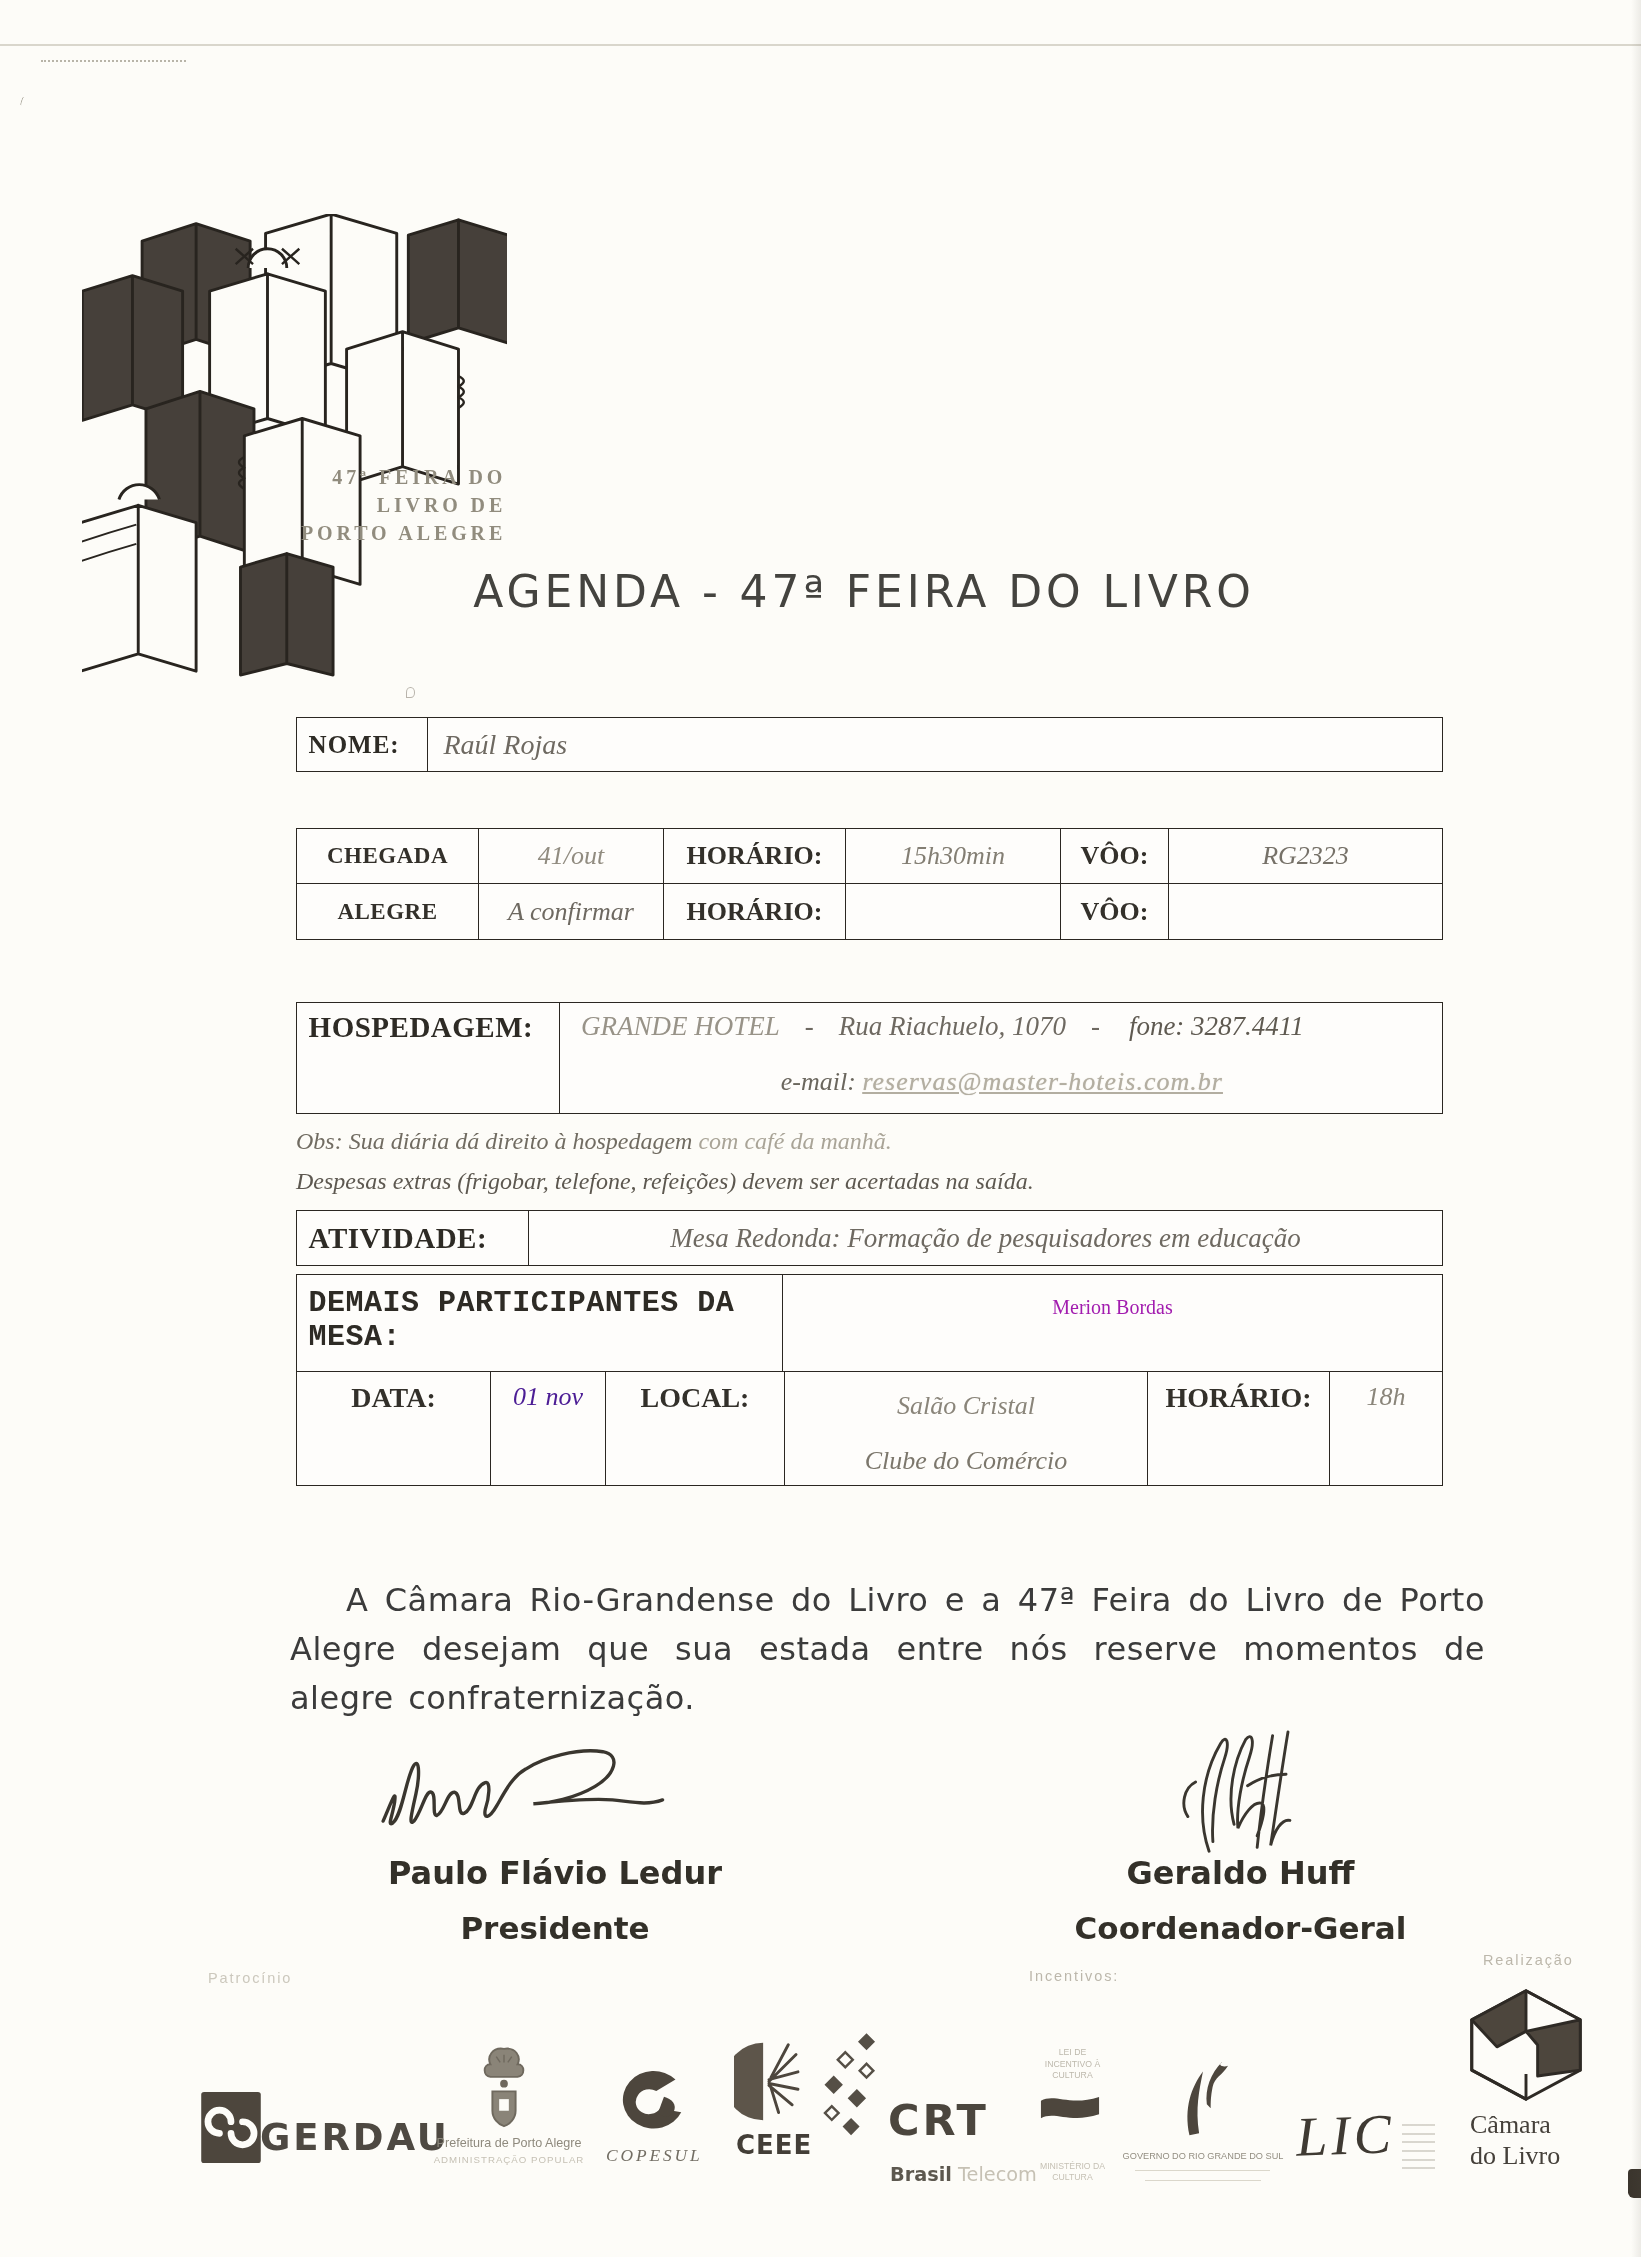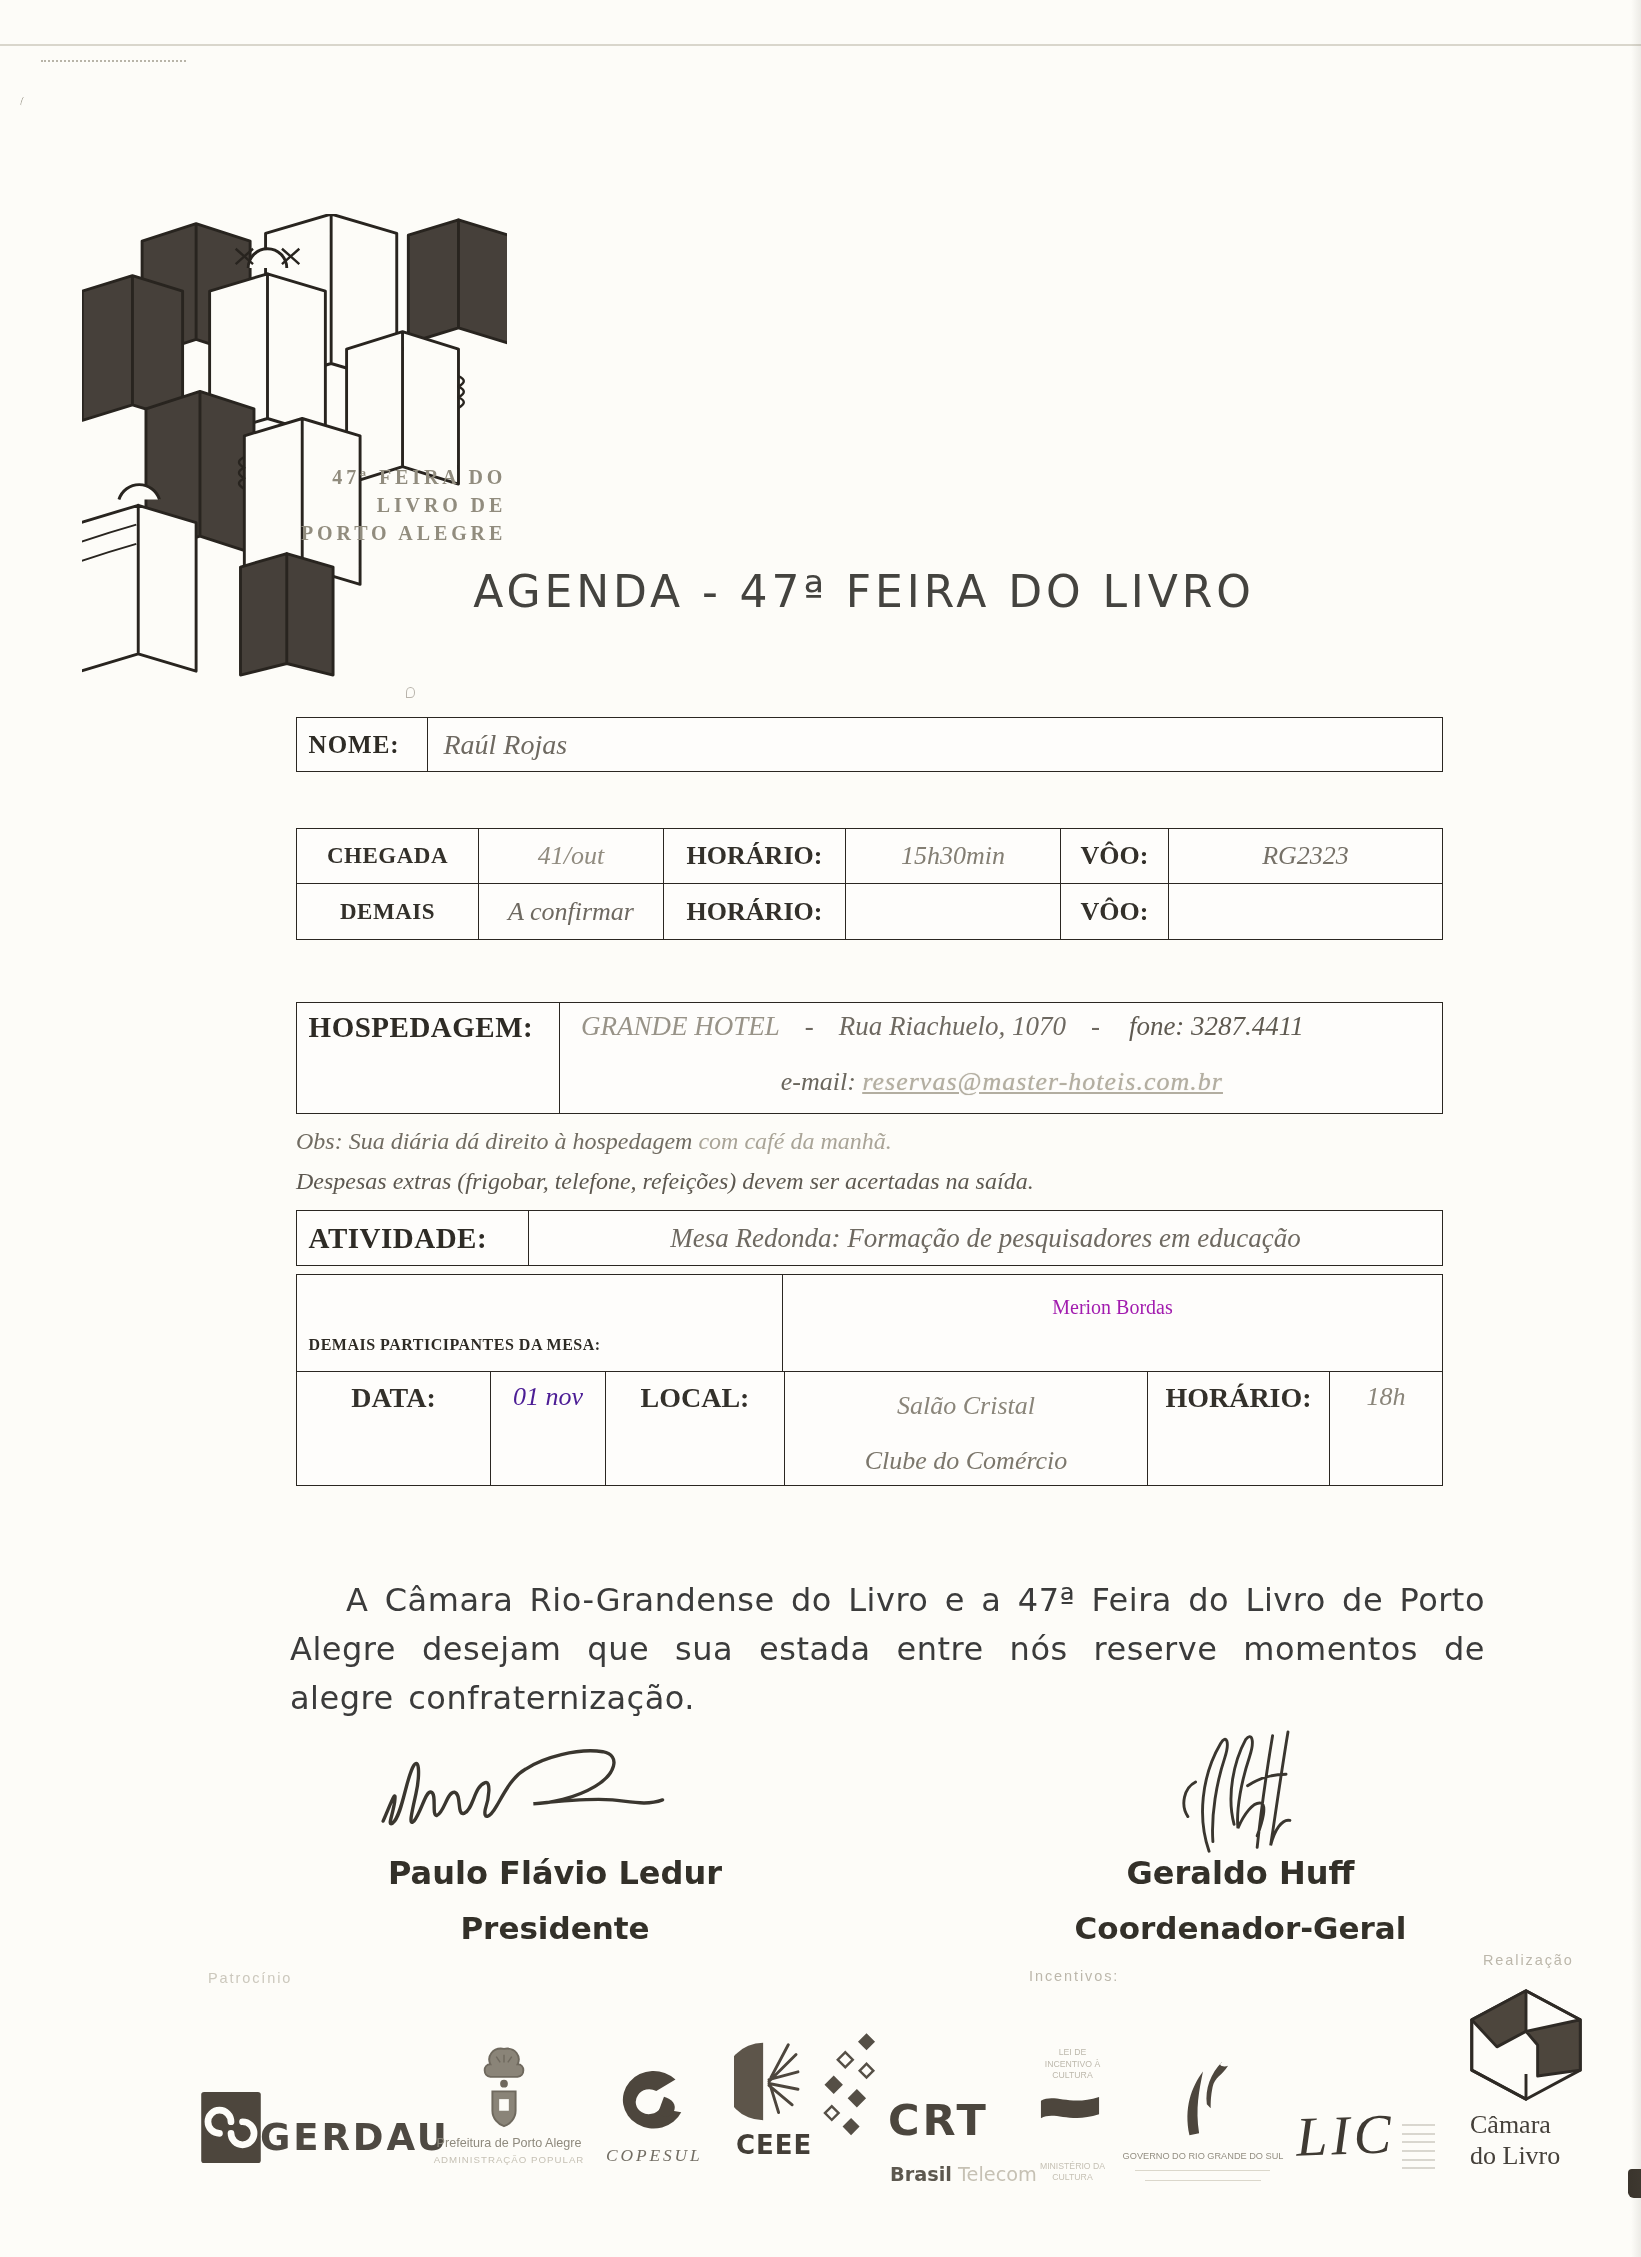--- a/index.html
+++ b/index.html
@@ -69,21 +69,21 @@
   .obs2 { left:296px; top:1168px; font-style:italic; font-size:24px; color:#5d5850; }
 
   
   .ativ-box { left:296px; top:1210px; width:1147px; height:56px; display:flex; }
   .ativ-label { width:232px; border-right:1.9px solid #2b2722; display:flex; align-items:center; padding-left:11.6px; font-size:29px; letter-spacing:0.5px; }
   .ativ-value { flex:1; display:flex; align-items:center; justify-content:center; font-style:italic; font-size:27px; color:#6e6961; }
 
   
   .mesa-box { left:296px; top:1274px; width:1147px; height:212px; display:flex; flex-direction:column; }
   .mesa-row1 { height:97px; display:flex; border-bottom:1.9px solid #2b2722; }
-  .mesa-label { width:486px; border-right:1.9px solid #2b2722; display:flex; align-items:flex-end; padding:0 0 17.4px 11.6px; font-size:16px; letter-spacing:0.5px; }
+  .mesa-label { width:486px; border-right:1.9px solid #2b2722; display:flex; align-items:flex-end; padding:0 0 17.4px 11.6px; font-size:30px; letter-spacing:0.5px;font-family:Liberation Mono, monospace; }
   .mesa-value { flex:1; display:flex; align-items:flex-start; justify-content:center; padding-top:21px; font-size:20px; color:#a21caf; }
   .mesa-row2 { flex:1; display:grid; grid-template-columns:194px 115px 179px 363px 182px 1fr; }
   .mesa-row2 > div { border-right:1.9px solid #2b2722; display:flex; justify-content:center; padding-top:9.7px; }
   .mesa-row2 > div:last-child { border-right:none; }
   .s-lbl { font-weight:bold; font-size:28px; }
   .s-val { font-style:italic; font-size:26px; }
   .local-cell { flex-direction:column; align-items:center; }
   .local-l1 { color:#8a857a; font-style:italic; font-size:26px; }
   .local-l2 { color:#7c776c; font-style:italic; font-size:26px; margin-top:25px; }
   .val-01nov { color:#4c1d95; }
@@ -176,21 +176,21 @@
     <div class="nome-value val">Raúl Rojas</div>
   </div>
 
   <div class="abs box travel">
     <div class="t-lbl">CHEGADA</div>
     <div class="t-val" style="color:#918c80">41/out</div>
     <div class="t-lbl2">HORÁRIO:</div>
     <div class="t-val" style="color:#837e73">15h30min</div>
     <div class="t-lbl2">VÔO:</div>
     <div class="t-val" style="color:#767168">RG2323</div>
-    <div class="t-lbl">DEMAIS</div>
+    <div class="t-lbl">ALEGRE</div>
     <div class="t-val" style="color:#6e6961">A confirmar</div>
     <div class="t-lbl2">HORÁRIO:</div>
     <div class="t-val"></div>
     <div class="t-lbl2">VÔO:</div>
     <div class="t-val"></div>
   </div>
 
   <div class="abs box hosp-box">
     <div class="hosp-label lbl">HOSPEDAGEM:</div>
     <div class="hosp-content">

